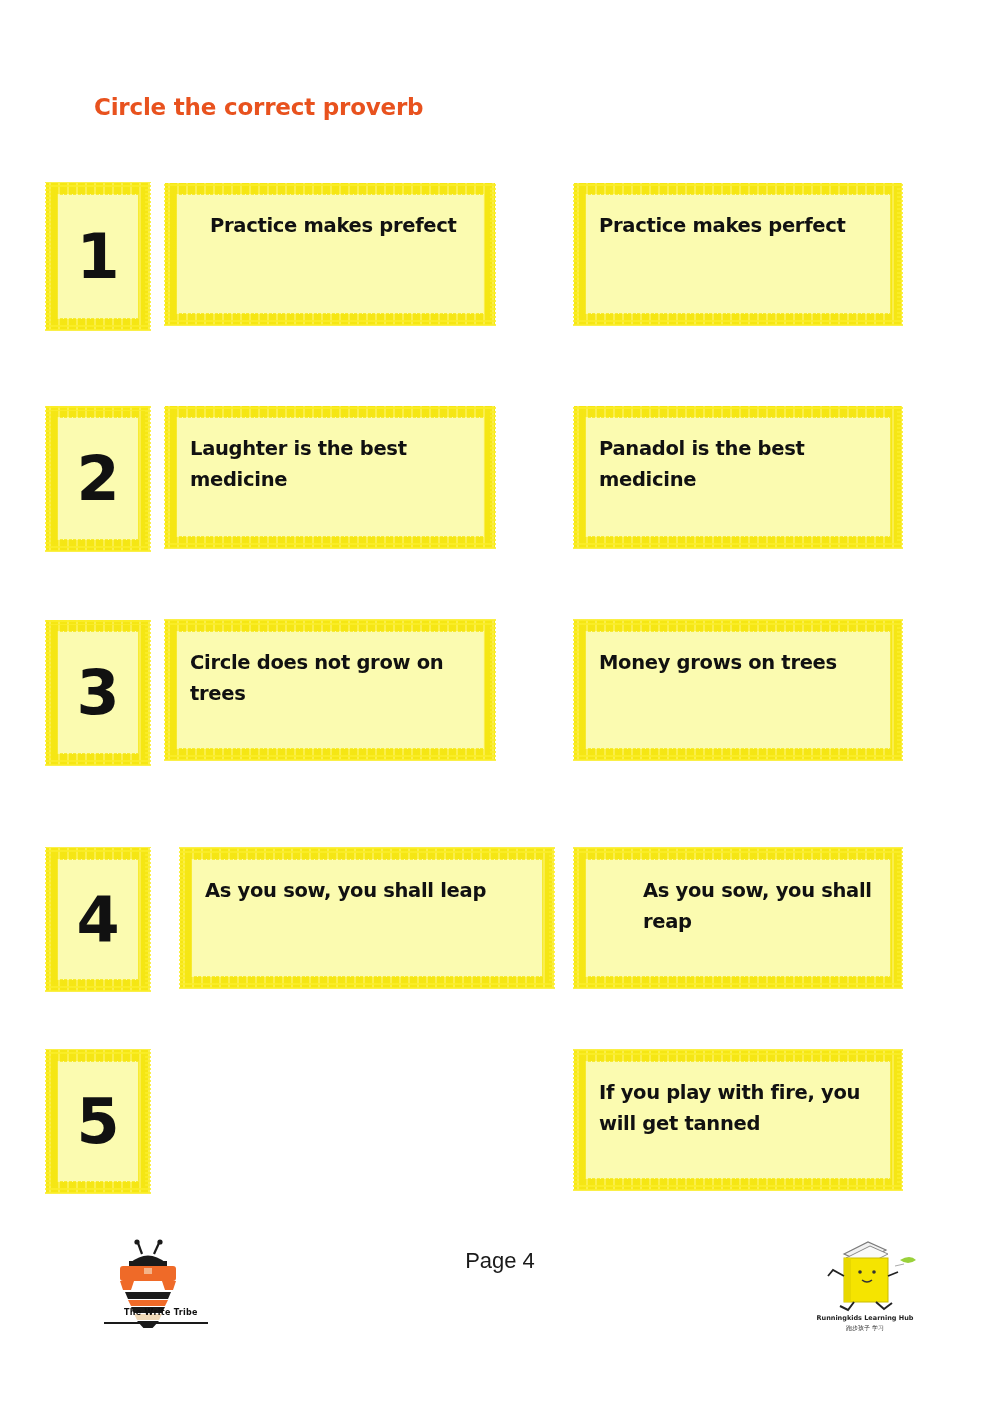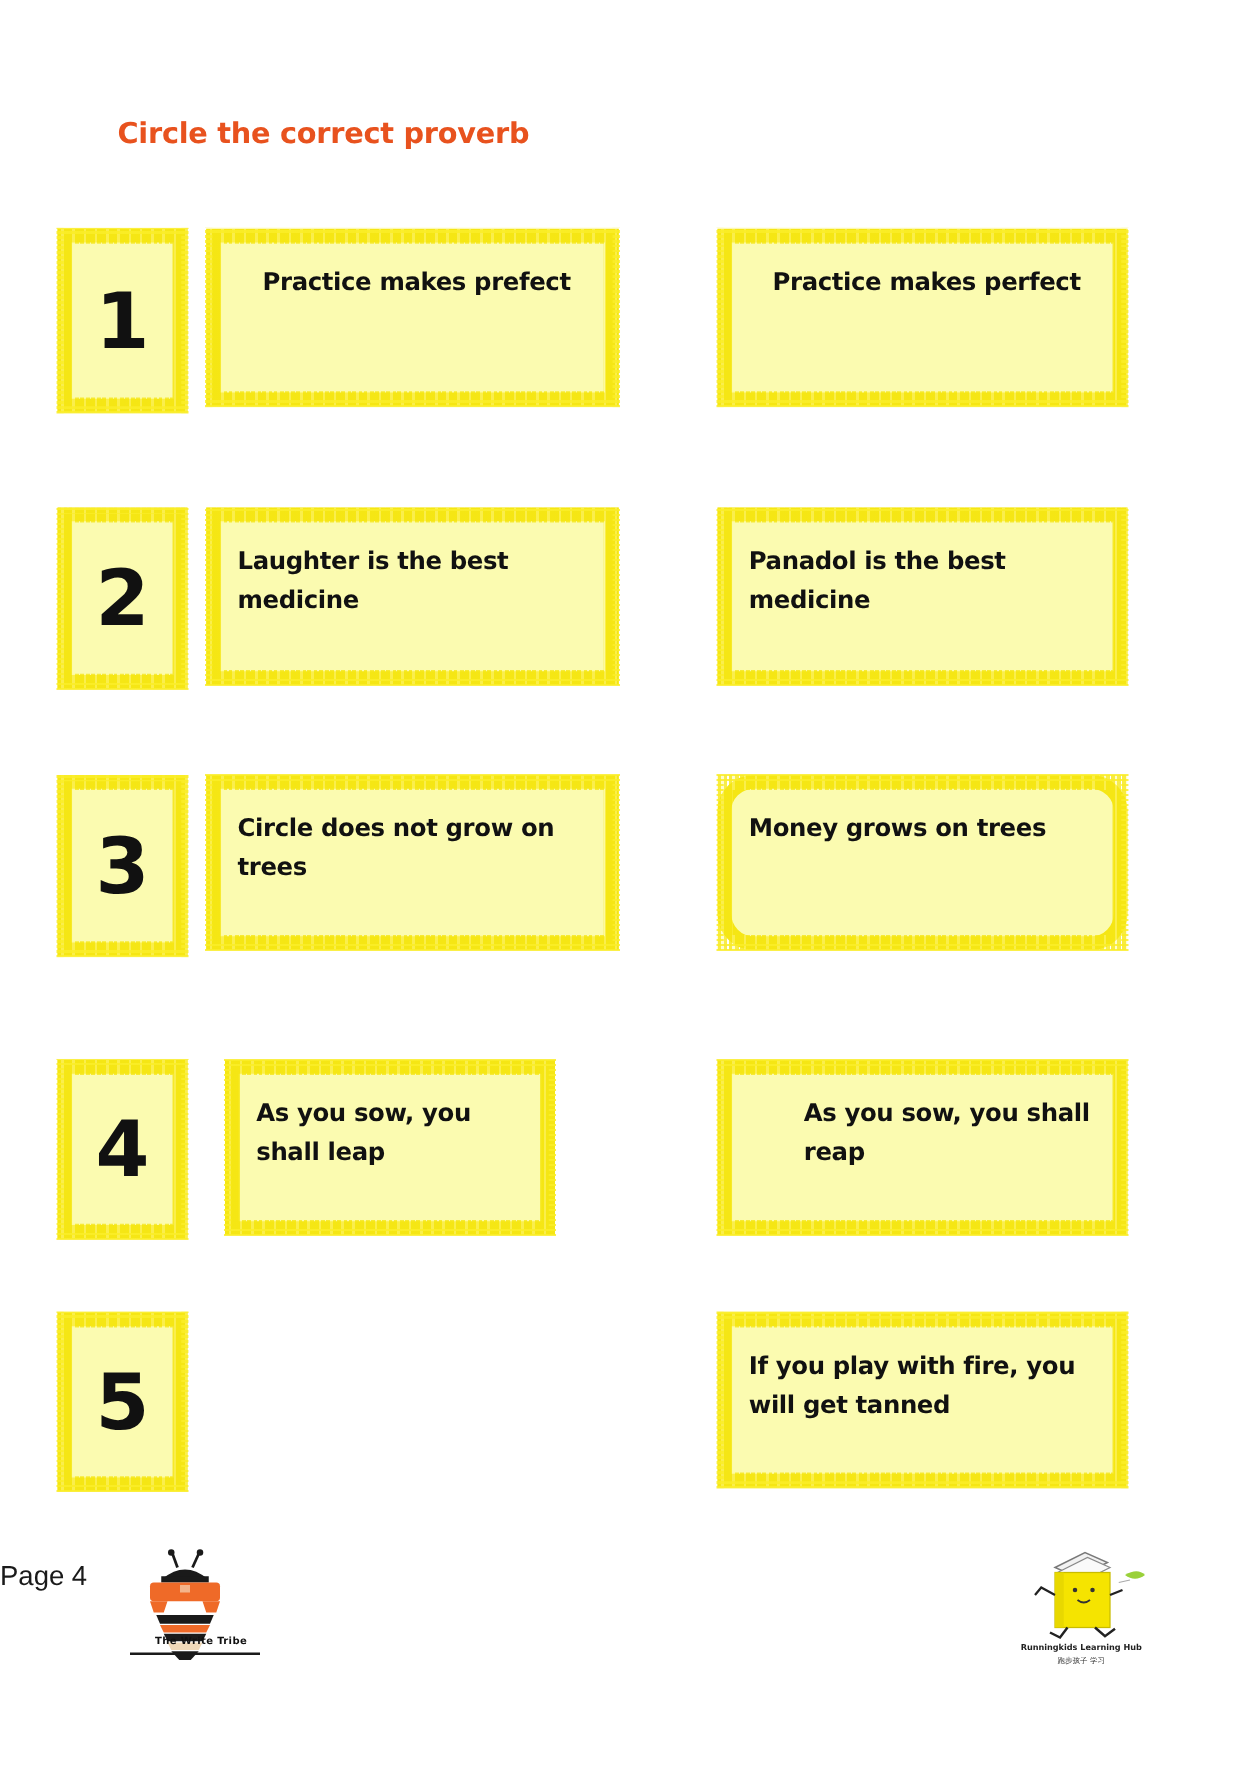--- a/index.html
+++ b/index.html
@@ -133,20 +133,21 @@
     left: 0;
     top: 1230px;
     width: 1000px;
     height: 120px;
   }
   .page-label {
     position: absolute;
     left: 0;
     top: 18px;
     width: 1000px;
+    text-align: center;
     font-family: "Liberation Sans", sans-serif;
     font-size: 22px;
     color: #1a1a1a;
   }
 
   
   .brand-left {
     position: absolute;
     left: 98px;
     top: 8px;
@@ -211,21 +212,21 @@
 
 <div class="rows">
 
   <div class="proverb-row" style="top:183px;height:147px;">
     <div class="crayon-box number-box" style="left:46px;top:0;width:104px;height:147px;">
       <span class="num">1</span>
     </div>
     <div class="crayon-box text-box" style="left:165px;top:0;width:330px;height:142px;padding-left:20px;">
       <span class="proverb-text">Practice makes prefect</span>
     </div>
-    <div class="crayon-box text-box" style="left:574px;top:0;width:328px;height:142px;padding-left:19px;">
+    <div class="crayon-box text-box" style="left:574px;top:0;width:328px;height:142px;">
       <span class="proverb-text">Practice makes perfect</span>
     </div>
   </div>
 
   <div class="proverb-row" style="top:406px;height:145px;">
     <div class="crayon-box number-box" style="left:46px;top:0;width:104px;height:145px;">
       <span class="num">2</span>
     </div>
     <div class="crayon-box text-box" style="left:165px;top:0;width:330px;height:142px;">
       <span class="proverb-text">Laughter is the best medicine</span>
@@ -235,30 +236,30 @@
     </div>
   </div>
 
   <div class="proverb-row" style="top:620px;height:145px;">
     <div class="crayon-box number-box" style="left:46px;top:0;width:104px;height:145px;">
       <span class="num">3</span>
     </div>
     <div class="crayon-box text-box" style="left:165px;top:0;width:330px;height:140px;">
       <span class="proverb-text">Circle does not grow on trees</span>
     </div>
-    <div class="crayon-box text-box" style="left:574px;top:0;width:328px;height:140px;border-radius:29px;">
+    <div class="crayon-box text-box" style="left:574px;top:0;width:328px;height:140px;">
       <span class="proverb-text">Money grows on trees</span>
     </div>
   </div>
 
   <div class="proverb-row" style="top:848px;height:143px;">
     <div class="crayon-box number-box" style="left:46px;top:0;width:104px;height:143px;">
       <span class="num">4</span>
     </div>
-    <div class="crayon-box text-box" style="left:180px;top:0;width:264px;height:140px;">
+    <div class="crayon-box text-box" style="left:180px;top:0;width:374px;height:140px;">
       <span class="proverb-text">As you sow, you shall leap</span>
     </div>
     <div class="crayon-box text-box" style="left:574px;top:0;width:328px;height:140px;padding-left:44px;">
       <span class="proverb-text">As you sow, you shall reap</span>
     </div>
   </div>
 
   <div class="proverb-row" style="top:1050px;height:143px;">
     <div class="crayon-box number-box" style="left:46px;top:0;width:104px;height:143px;">
       <span class="num">5</span>

